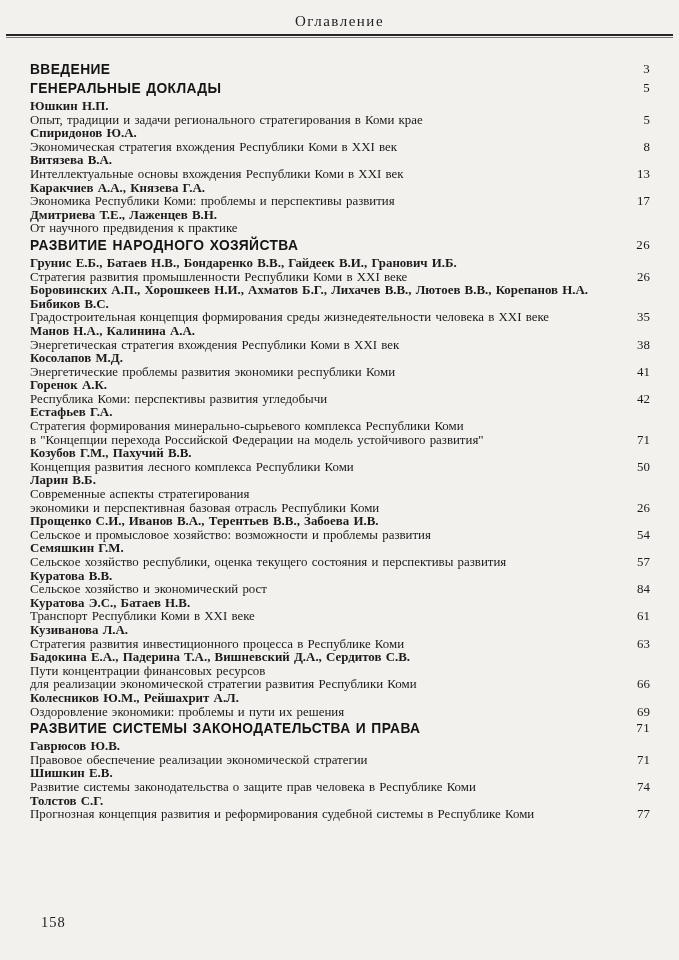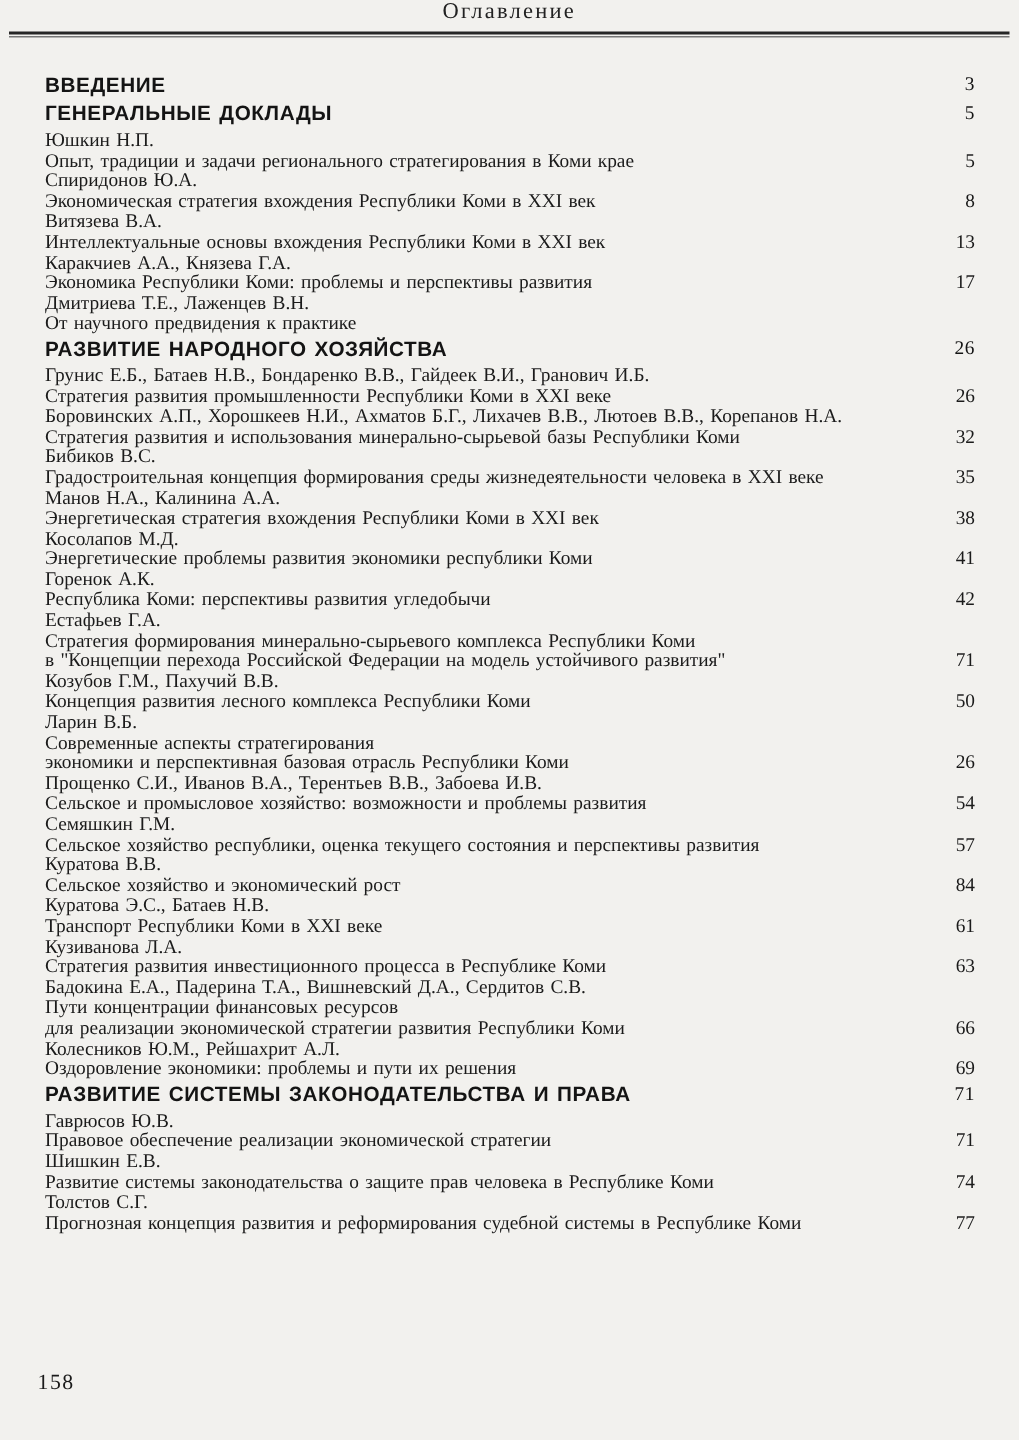--- a/index.html
+++ b/index.html
@@ -10,20 +10,21 @@
     width: 679px;
     height: 960px;
     background: #f2f1ee;
     color: #1b1b1b;
     font-family: "Liberation Serif", serif;
     position: relative;
     overflow: hidden;
   }
   .running-head {
     text-align: center;
+    padding-top: 13px;
     font-size: 15px;
     letter-spacing: 1.5px;
     color: #222;
   }
   .head-rule {
     margin: 4px 6px 0 6px;
     border-top: 2px solid #262626;
     border-bottom: 1px solid #767676;
     height: 1px;
   }
@@ -32,21 +33,21 @@
   }
   .row {
     display: flex;
     align-items: flex-start;
   }
   .row-title, .row-authors {
     font-size: 12.9px;
     line-height: 13.6px;
   }
   .row-authors {
-    font-weight: normal;
+    font-weight: bold;
   }
   .entry-text {
     flex: 1;
     white-space: nowrap;
     word-spacing: 1px;
     padding-right: 8px;
   }
   .entry-page {
     text-align: right;
     min-width: 26px;
@@ -62,21 +63,21 @@
     letter-spacing: 0.4px;
     margin-top: 2px;
     margin-bottom: 4px;
     color: #141414;
   }
   .row-section:first-child {
     margin-top: 0;
   }
   .folio {
     position: absolute;
-    left: 25px;
+    left: 41px;
     top: 914px;
     font-size: 14.5px;
     letter-spacing: 1px;
     color: #1b1b1b;
   }
 </style>
 </head>
 <body>
 
 <div class="page">
@@ -144,24 +145,20 @@
     <span class="entry-page"></span>
   </div>
       <div class="row row-title">
     <span class="entry-text">Стратегия развития промышленности Республики Коми в XXI веке</span>
     <span class="entry-page">26</span>
   </div>
       <div class="row row-authors">
     <span class="entry-text">Боровинских А.П., Хорошкеев Н.И., Ахматов Б.Г., Лихачев В.В., Лютоев В.В., Корепанов Н.А.</span>
     <span class="entry-page"></span>
   </div>
-      <div class="row row-title">
-    <span class="entry-text">Стратегия развития и использования минерально-сырьевой базы Республики Коми</span>
-    <span class="entry-page">32</span>
-  </div>
       <div class="row row-authors">
     <span class="entry-text">Бибиков В.С.</span>
     <span class="entry-page"></span>
   </div>
       <div class="row row-title">
     <span class="entry-text">Градостроительная концепция формирования среды жизнедеятельности человека в XXI веке</span>
     <span class="entry-page">35</span>
   </div>
       <div class="row row-authors">
     <span class="entry-text">Манов Н.А., Калинина А.А.</span>

